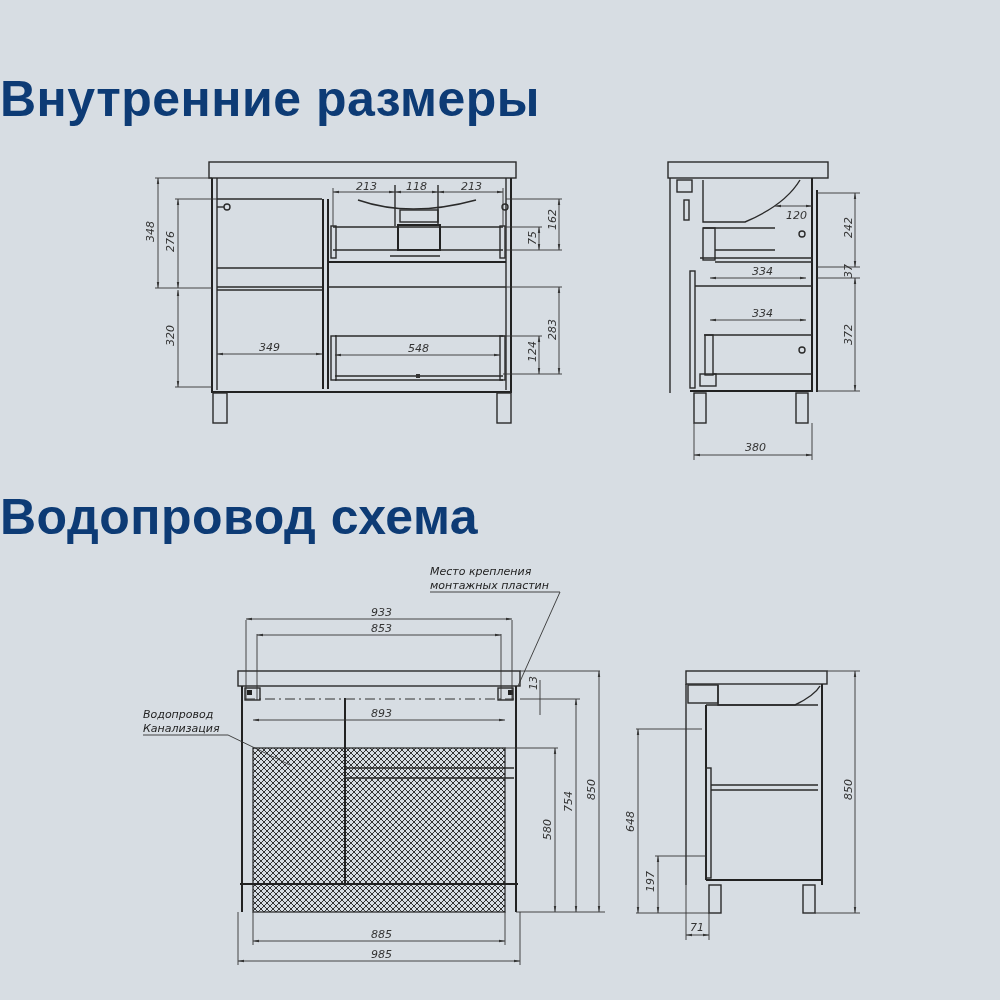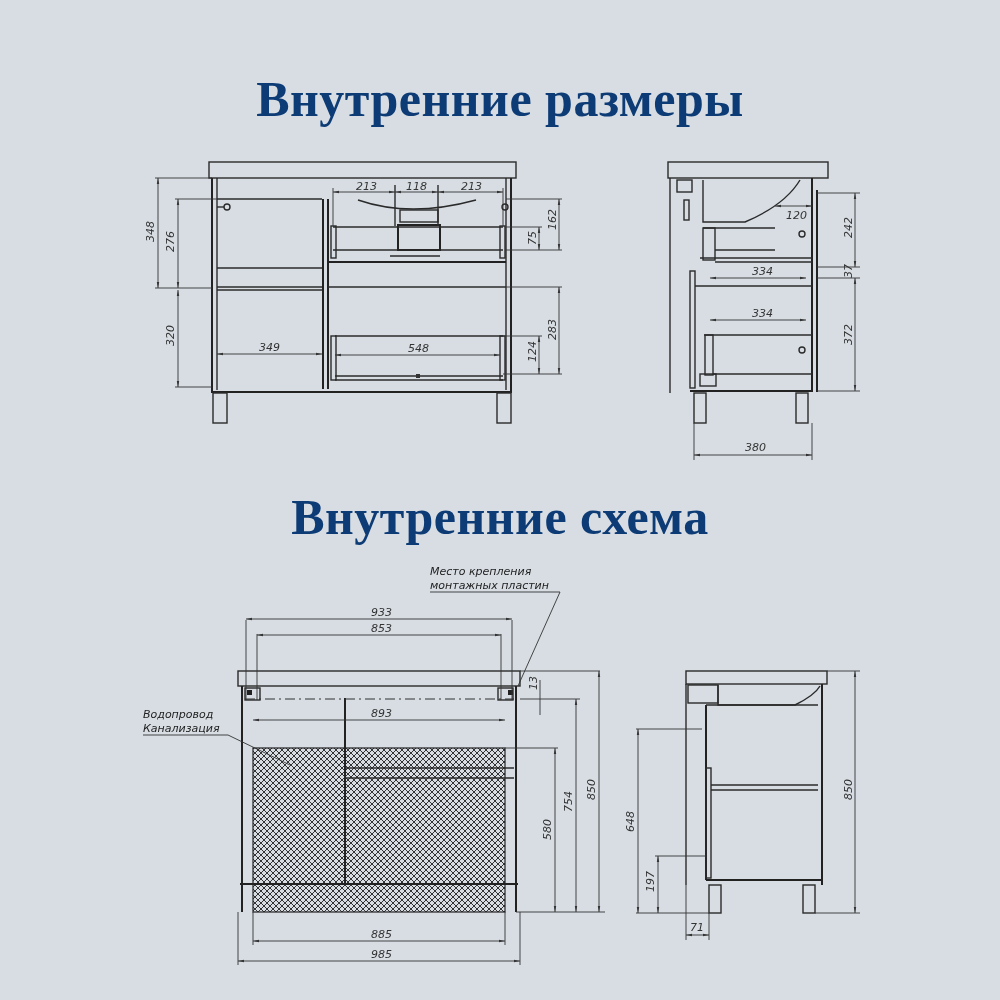--- a/index.html
+++ b/index.html
@@ -5,23 +5,23 @@
   html, body { margin: 0; padding: 0; }
   body {
     width: 1000px; height: 1000px;
     background: #d7dde3;
     position: relative;
     overflow: hidden;
     font-family: "Liberation Sans", sans-serif;
   }
   .title {
     position: absolute; left: 0; width: 1000px;
-    text-align: center;
+    text-align: left;
     color: #0d3b75;
-    font-family: Liberation Serif, serif;
+    font-family: Liberation Sans, sans-serif;
     font-weight: bold;
     font-size: 50px;
     letter-spacing: 0.5px;
   }
   #title-top { top: 70px; }
   #title-bottom { top: 488px; }
   svg.drawing { position: absolute; left: 0; top: 0; }
   .ln { stroke: #2a2a2a; stroke-width: 1.4; fill: none; }
   .thk { stroke: #222; stroke-width: 2; fill: none; }
   .dim { stroke: #333; stroke-width: 0.9; fill: none; }
@@ -36,21 +36,21 @@
     font-family: "DejaVu Sans", sans-serif;
     font-style: italic;
     font-size: 11px;
     fill: #222;
   }
 </style>
 </head>
 <body>
 
 <div id="title-top" class="title">Внутренние размеры</div>
-<div id="title-bottom" class="title">Внутренние схема</div>
+<div id="title-bottom" class="title">Водопровод схема</div>
 
 <svg class="drawing" width="1000" height="1000" viewBox="0 0 1000 1000">
   <defs>
     <marker id="ar" viewBox="0 0 10 10" refX="10" refY="5" markerWidth="7" markerHeight="7" orient="auto-start-reverse">
       <path d="M0,3 L10,5 L0,7 z" fill="#333"></path>
     </marker>
     <pattern id="hatch" width="6" height="6" patternUnits="userSpaceOnUse">
       <rect width="6" height="6" fill="#d7dde3"></rect>
       <path d="M0,0 L6,6 M6,0 L0,6" stroke="#333" stroke-width="1"></path>
     </pattern>

